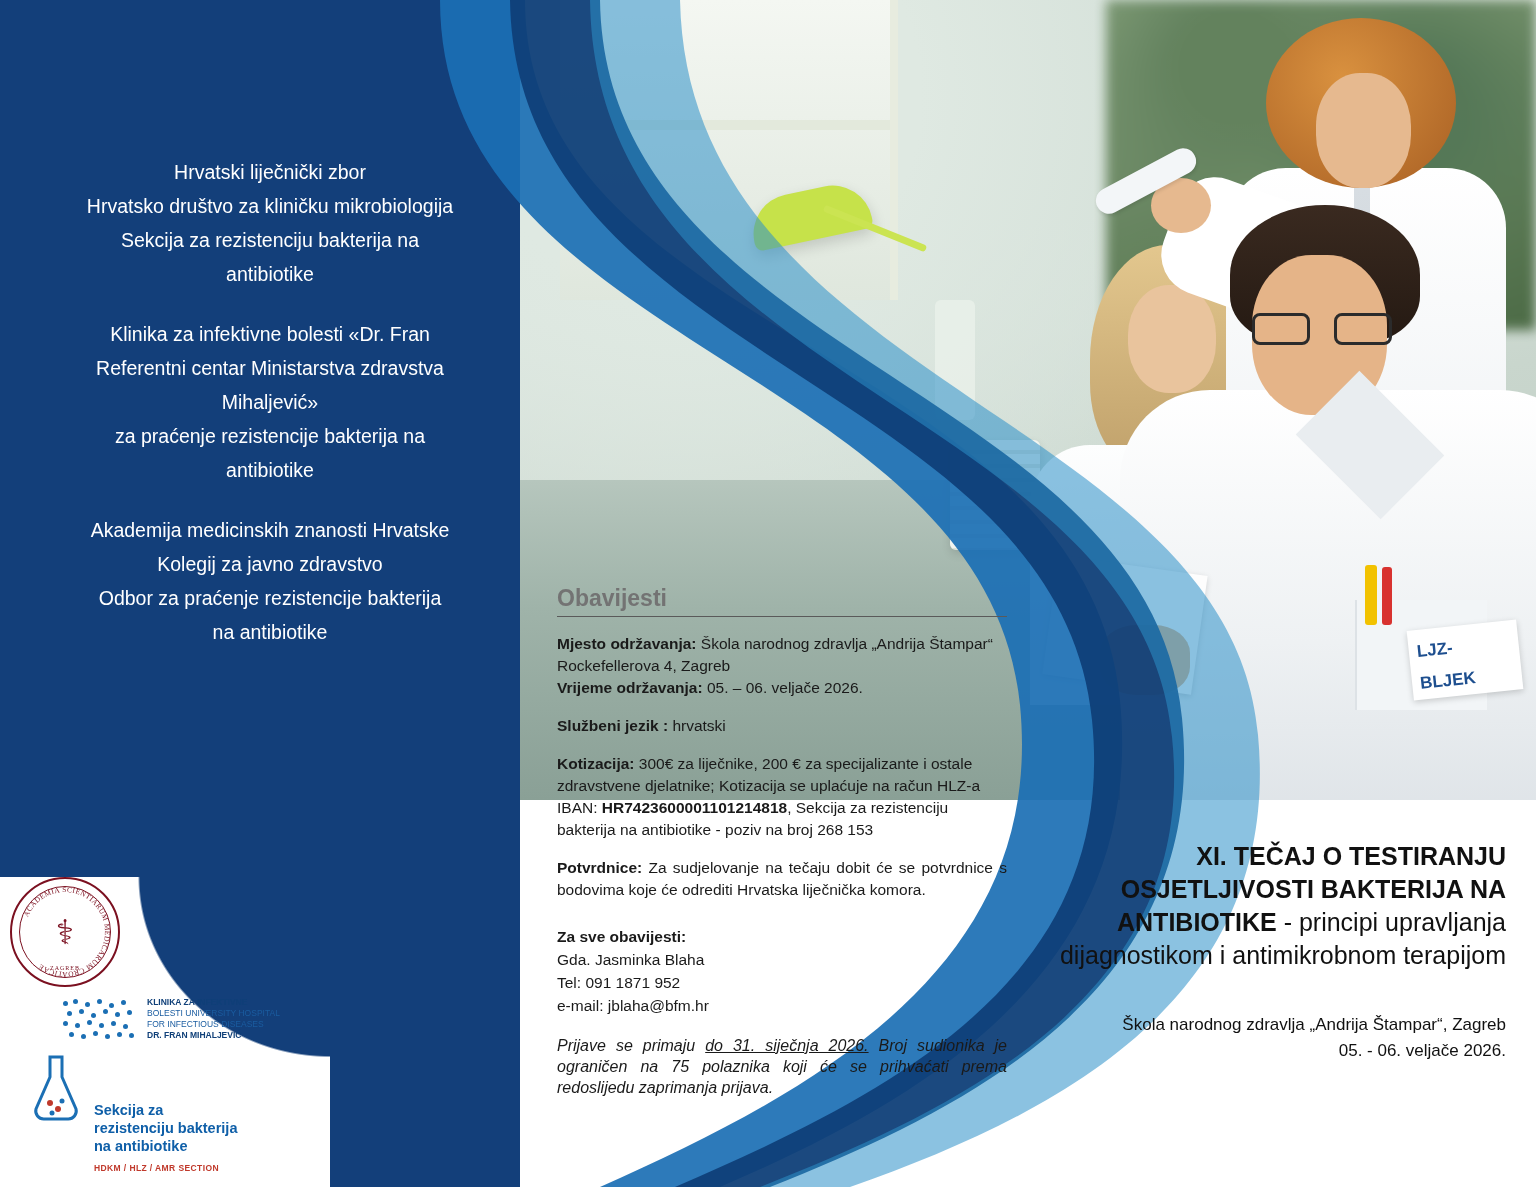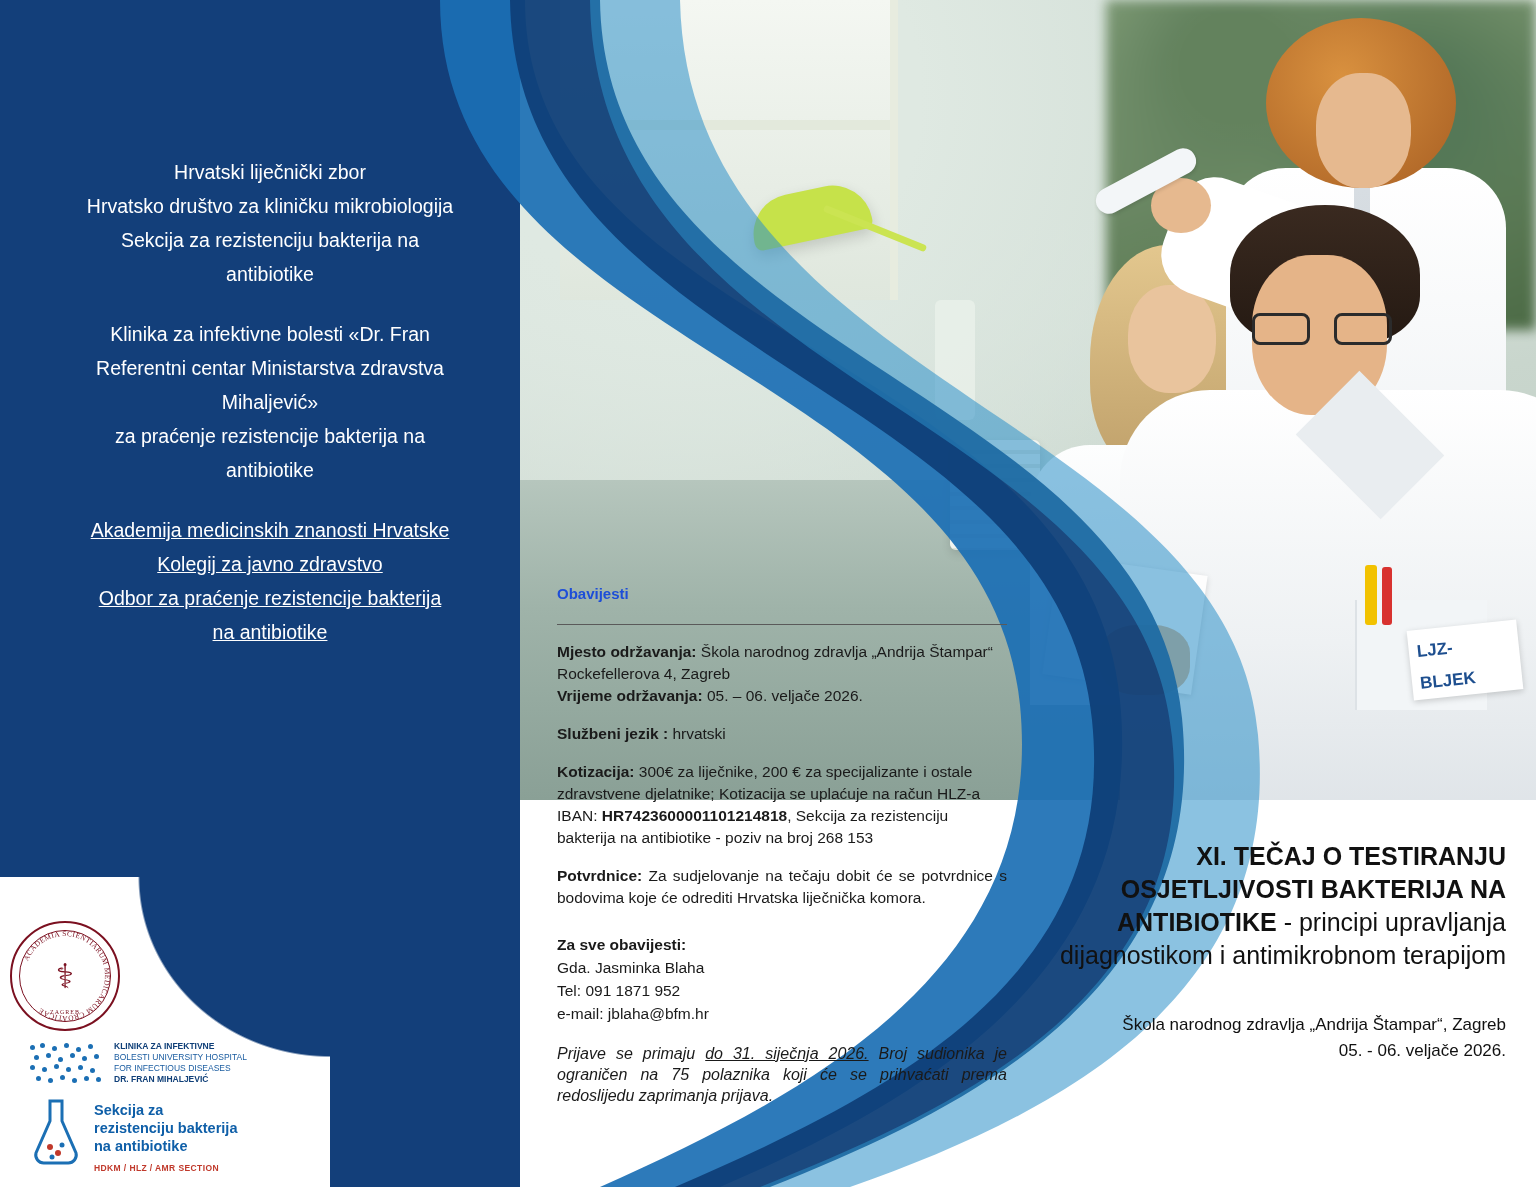--- a/index.html
+++ b/index.html
@@ -17,21 +17,21 @@
     position:absolute;left:0;top:0;width:520px;height:1187px;
     background:#133f7a;
     z-index:2;
   }
   .left-panel .org-text{
     position:absolute;left:60px;top:155px;width:420px;
     color:#ffffff;text-align:center;font-size:19.5px;line-height:34px;
     font-family:"Liberation Sans", sans-serif;
   }
   .org-block{margin-bottom:26px;}
-  .org-block:last-child{margin-bottom:16px;text-decoration:underline;}
+  .org-block:last-child{margin-bottom:16px;}
   .white-corner2{
     position:absolute;left:0;bottom:0;width:330px;height:310px;
     background:#ffffff;
     -webkit-mask-image:radial-gradient(120% 120% at 100% 0%, transparent 48%, #000 48.5%);
     mask-image:radial-gradient(120% 120% at 100% 0%, transparent 48%, #000 48.5%);
     z-index:3;
   }
 
   
   .logos{position:absolute;left:0;bottom:10px;width:330px;z-index:6;}
@@ -47,29 +47,29 @@
   .logo-amzh .snake{
     position:absolute;left:50%;top:50%;transform:translate(-50%,-50%);
     color:#7b1020;font-size:34px;line-height:1;
   }
   .logo-amzh .zagreb{
     position:absolute;left:0;right:0;bottom:16px;text-align:center;
     color:#7b1020;font-size:6px;letter-spacing:1px;
     font-family:"Liberation Serif", serif;
   }
 
-  .logo-klinika{display:flex;align-items:center;gap:8px;margin:10px 0 12px 28px;}
+  .logo-klinika{display:flex;align-items:center;gap:8px;margin:10px 0 12px 28px;justify-content:center;}
   .dots-grid{width:78px;height:44px;position:relative;}
   .dots-grid i{position:absolute;width:5px;height:5px;border-radius:50%;background:#1b6fb4;display:block;}
   .klinika-text{font-size:8.5px;line-height:11px;color:#0f3f78;font-weight:bold;width:150px;}
   .klinika-text .sub{font-weight:normal;color:#1a5ca0;}
 
   .logo-sekcija{display:flex;align-items:flex-start;gap:10px;margin:4px 0 0 28px;}
   .flask{width:56px;height:70px;position:relative;}
-  .sekcija-text{font-size:14.5px;line-height:18px;color:#0f5fa8;font-weight:bold;padding-top:4px;}
+  .sekcija-text{font-size:14.5px;line-height:18px;color:#0f5fa8;font-weight:bold;padding-top:4px;margin-top:44px;}
   .sekcija-text .tiny{font-size:8.5px;font-weight:bold;color:#c0392b;letter-spacing:.4px;margin-top:4px;}
 
   
   .photo{
     position:absolute;left:520px;top:0;width:1016px;height:800px;
     overflow:hidden;z-index:1;
   }
   .photo .bg{position:absolute;inset:0;
     background:
       radial-gradient(circle at 18% 12%, #dfe9e2 0 20%, transparent 60%),
@@ -220,21 +220,21 @@
 
   
   .wave{position:absolute;left:430px;top:0;width:1106px;height:1187px;z-index:4;pointer-events:none;}
 
   
   .info{
     position:absolute;left:557px;top:585px;width:450px;z-index:5;
     color:#1a1a1a;
   }
   .info h2{
-    margin:0 0 22px 0;font-size:15px;color:#1d4ed8;font-weight:bold;
+    margin:0 0 4px 0;font-size:23px;color:#737373;font-weight:bold;
   }
   .info hr{
     border:0;border-top:1px solid #5a5a5a;margin:0 0 16px 0;
   }
   .info p{margin:0 0 16px 0;font-size:15.5px;line-height:22px;}
   .info b{font-weight:bold;}
   .info .justify{text-align:justify;}
   .info .contact{line-height:23px;margin-top:24px;}
   .info .italic{
     font-style:italic;font-size:16px;line-height:21px;text-align:justify;margin-top:18px;

